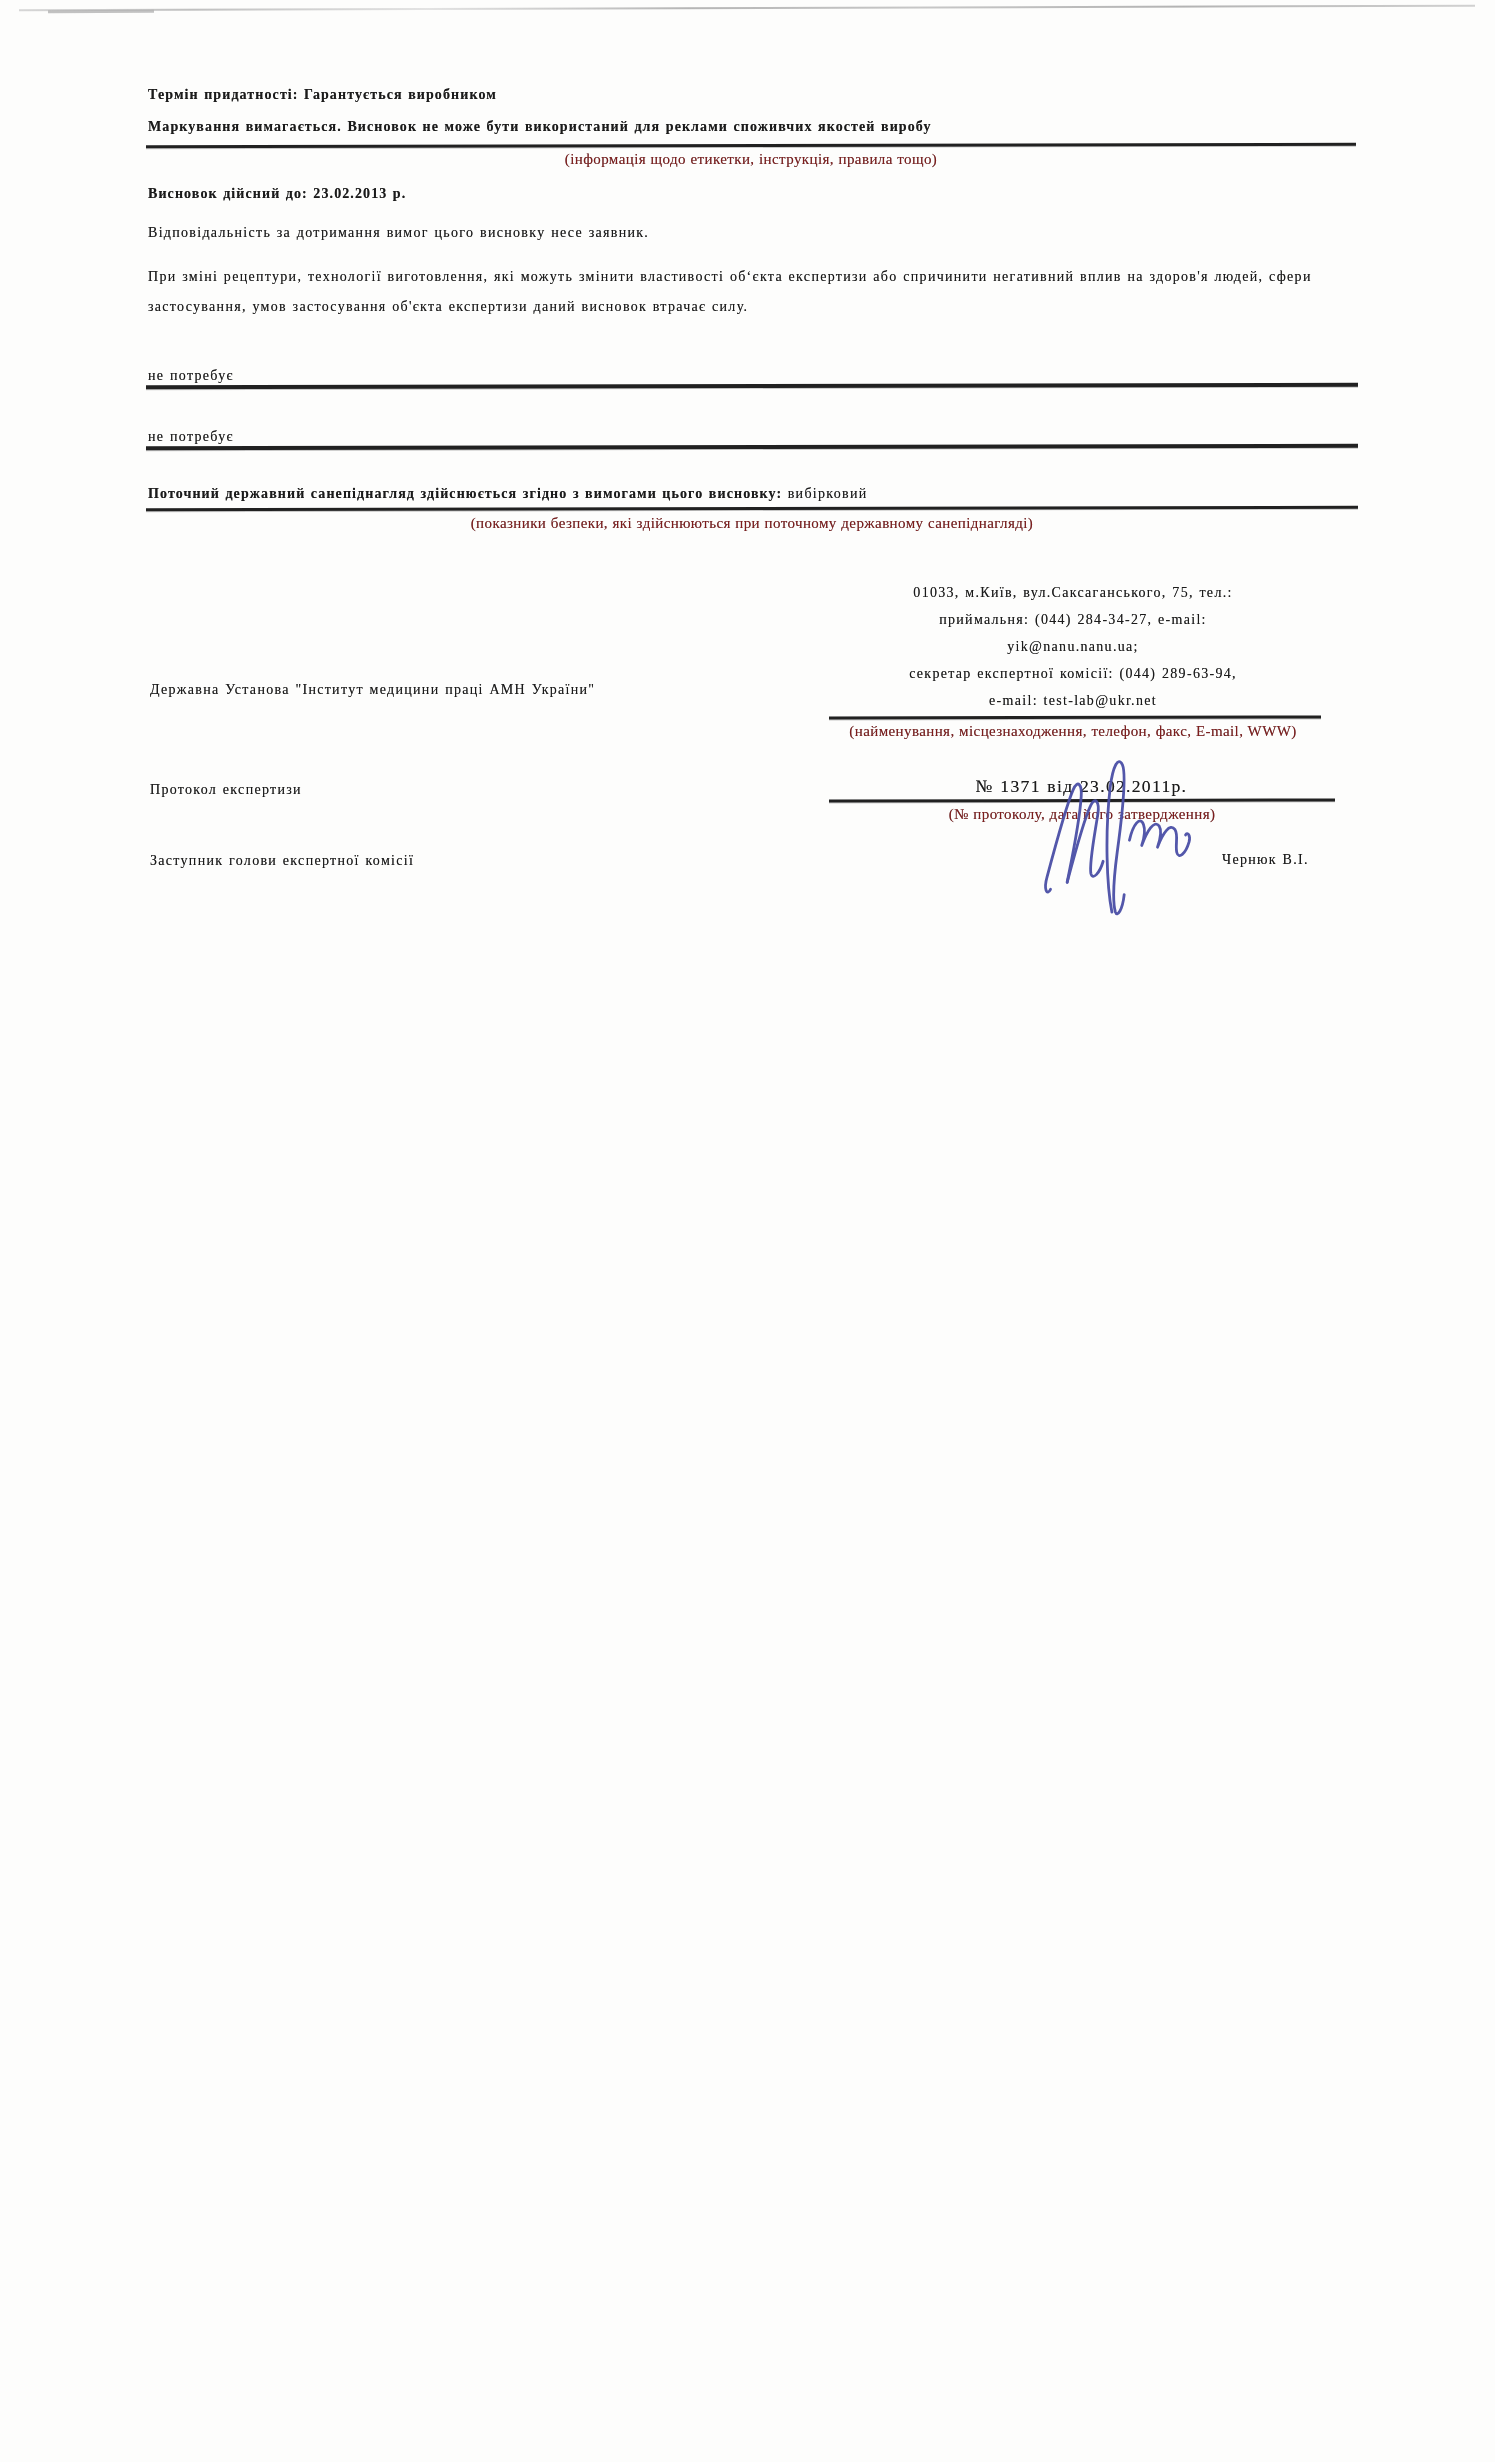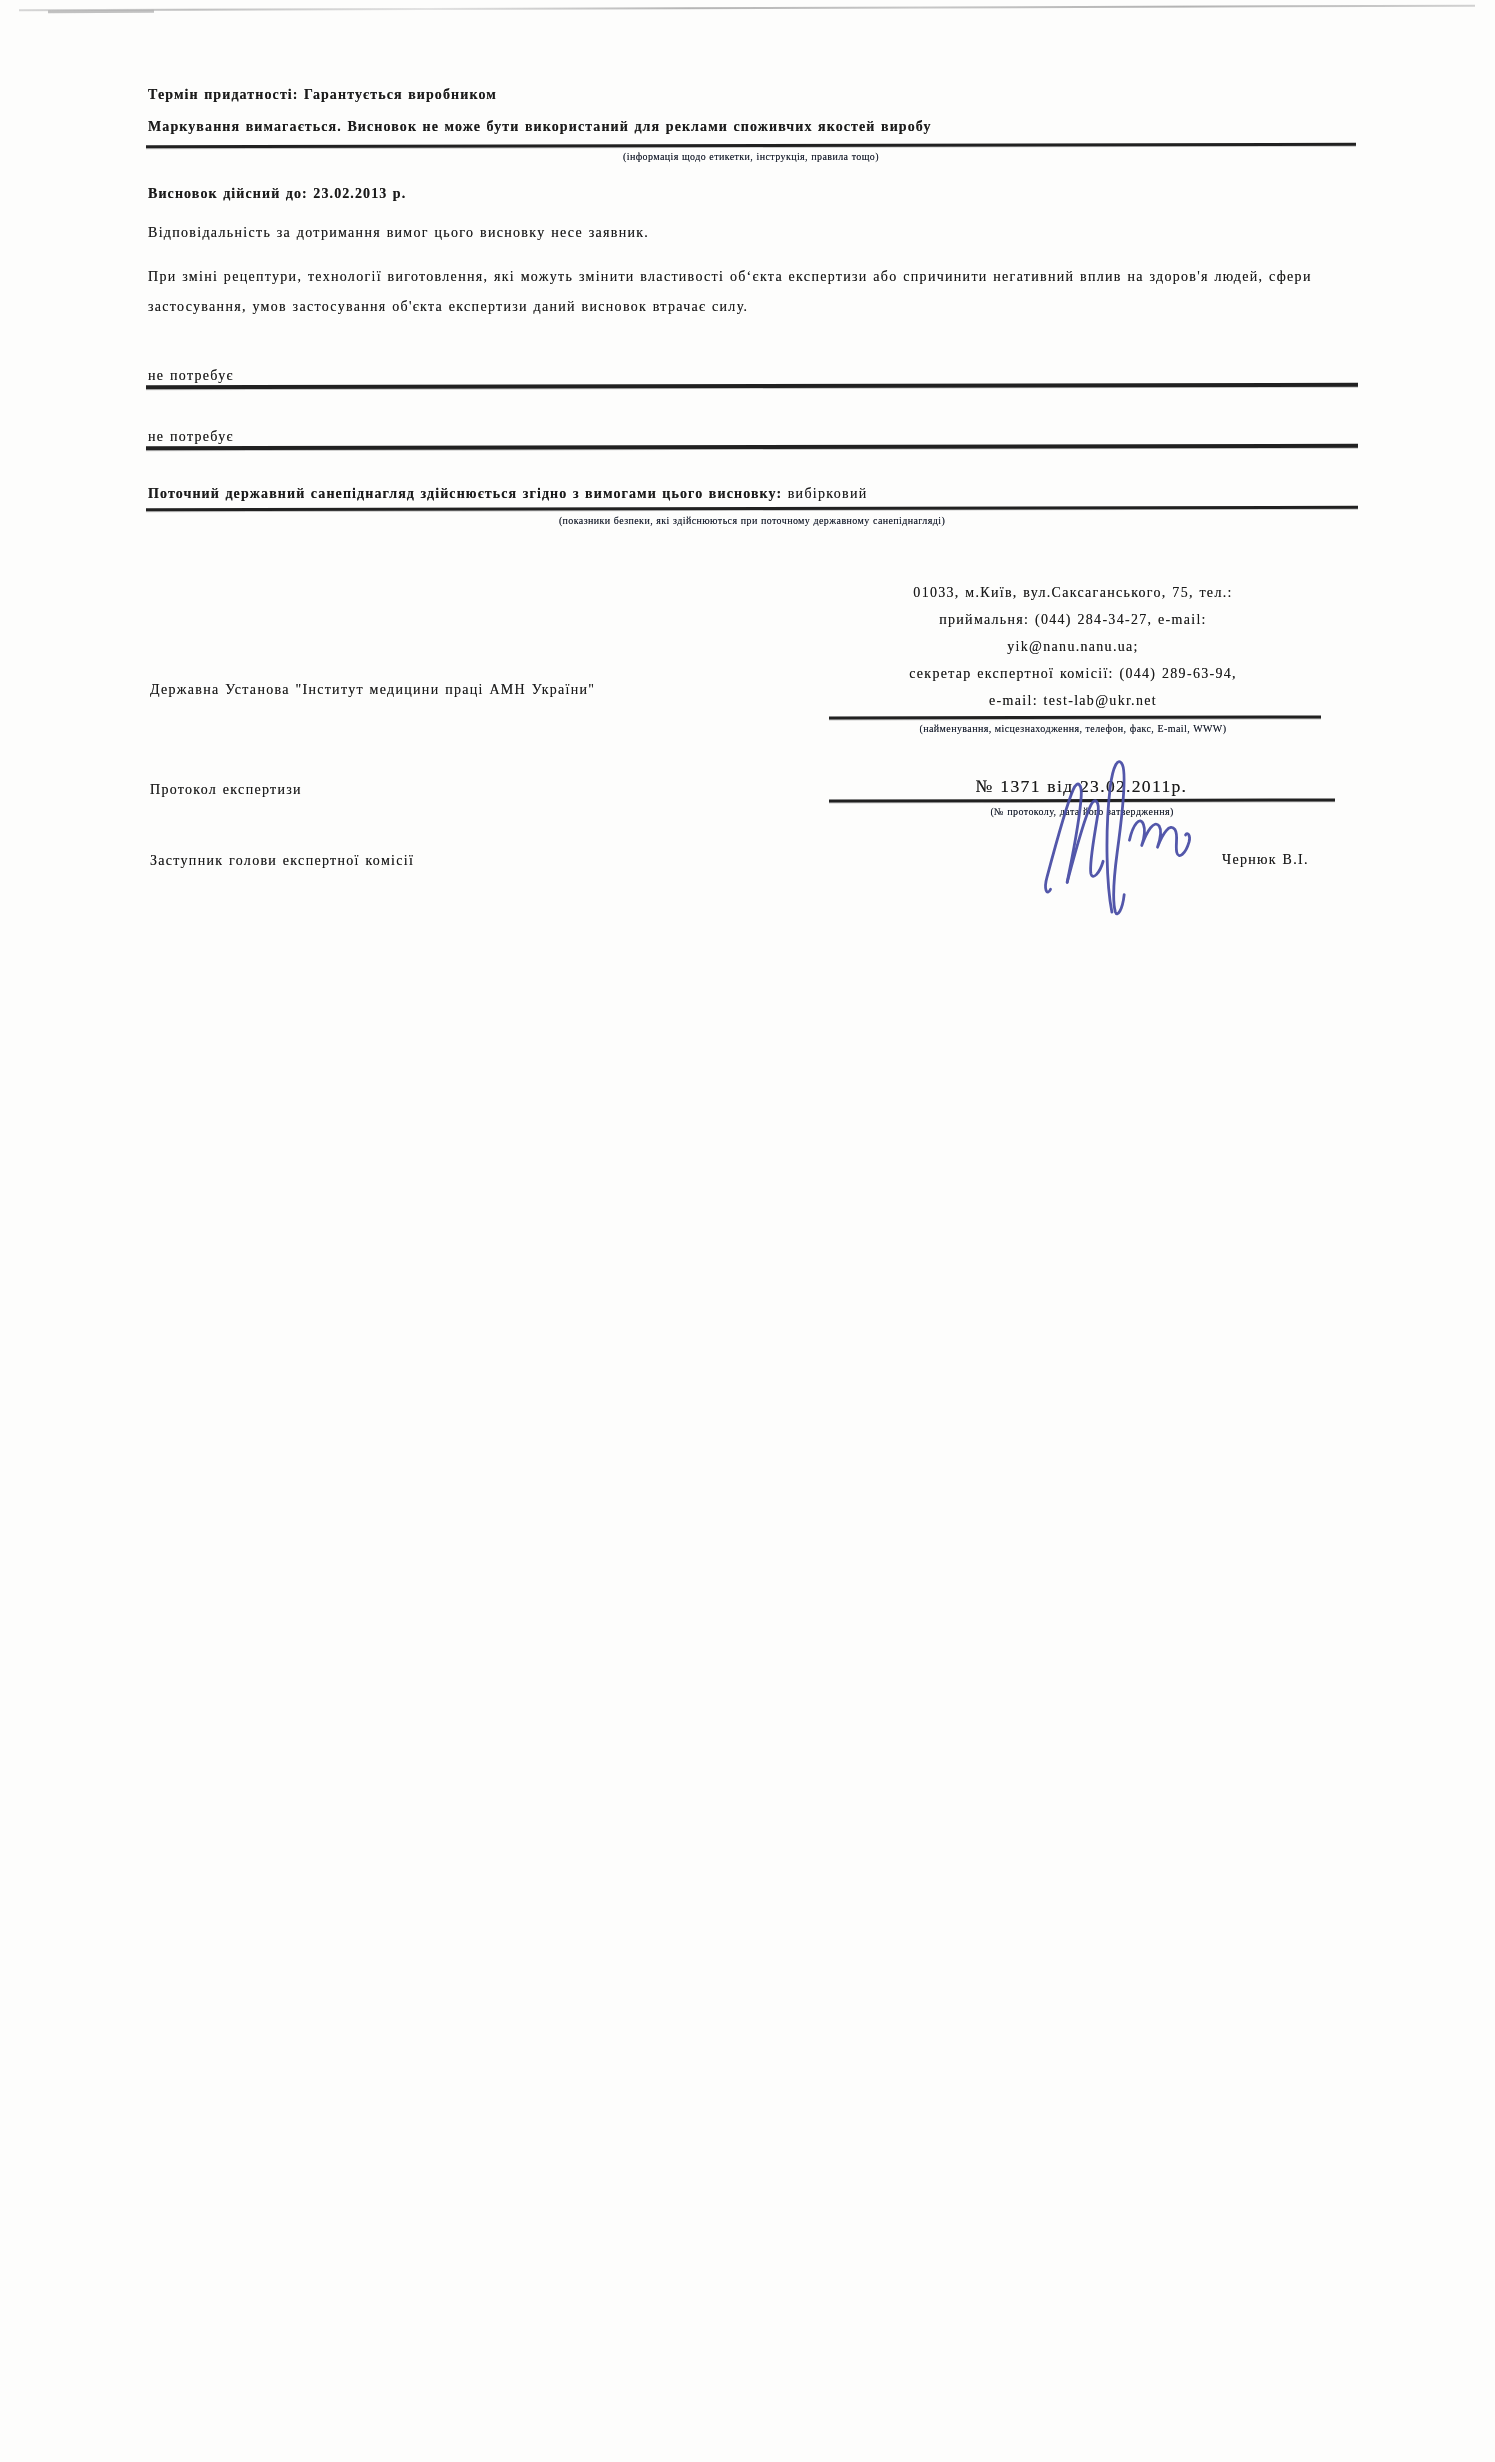--- a/index.html
+++ b/index.html
@@ -16,25 +16,25 @@
     font-size:14px;
     letter-spacing:1.3px;
     word-spacing:0.9px;
     line-height:21px;
     text-shadow:0 0 0.4px rgba(20,20,20,.55);
     white-space:nowrap;
   }
   .wrap{white-space:normal;}
   .b{font-weight:bold;letter-spacing:1.1px;}
   .note{
-    font-size:10px;
+    font-size:15px;
     letter-spacing:0.4px;
     word-spacing:0.4px;
     text-align:center;
-    color:#0f172a;
+    color:#7f1d1d;
     white-space:nowrap;
     text-shadow:0 0 0.4px rgba(20,20,20,.5);
   }
   .rule{
     background:#212121;
     box-shadow:0 0.9px 0 rgba(40,40,40,.25);
     transform:rotate(-0.12deg);
   }
   .center{text-align:center;font-family:Liberation Serif, serif;}
   .scanline{

